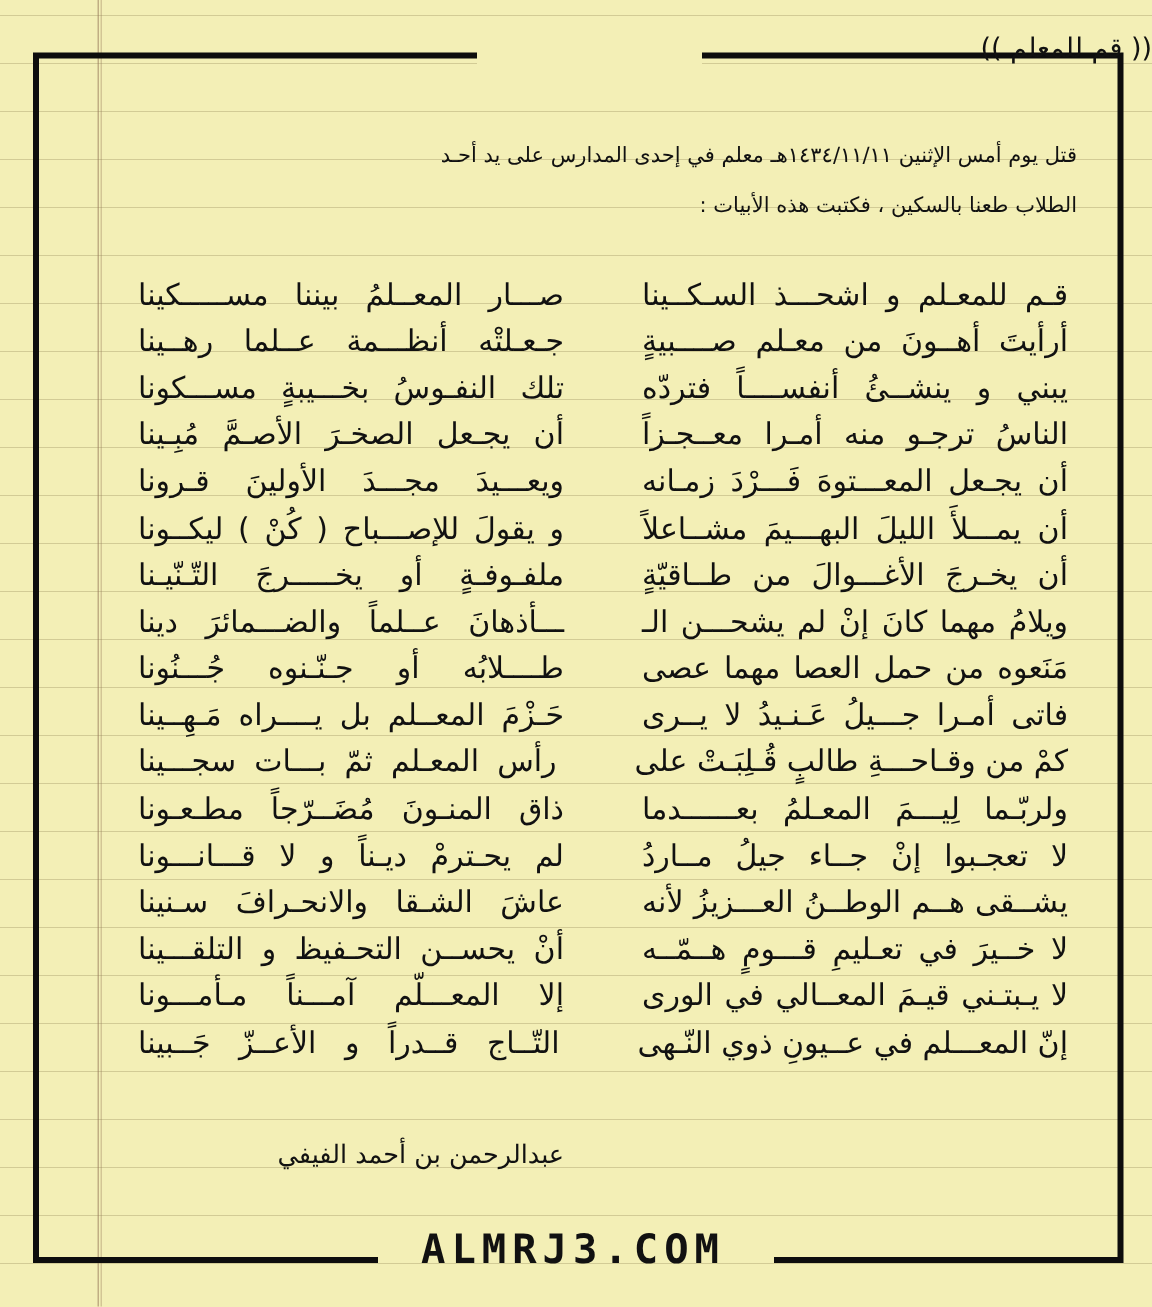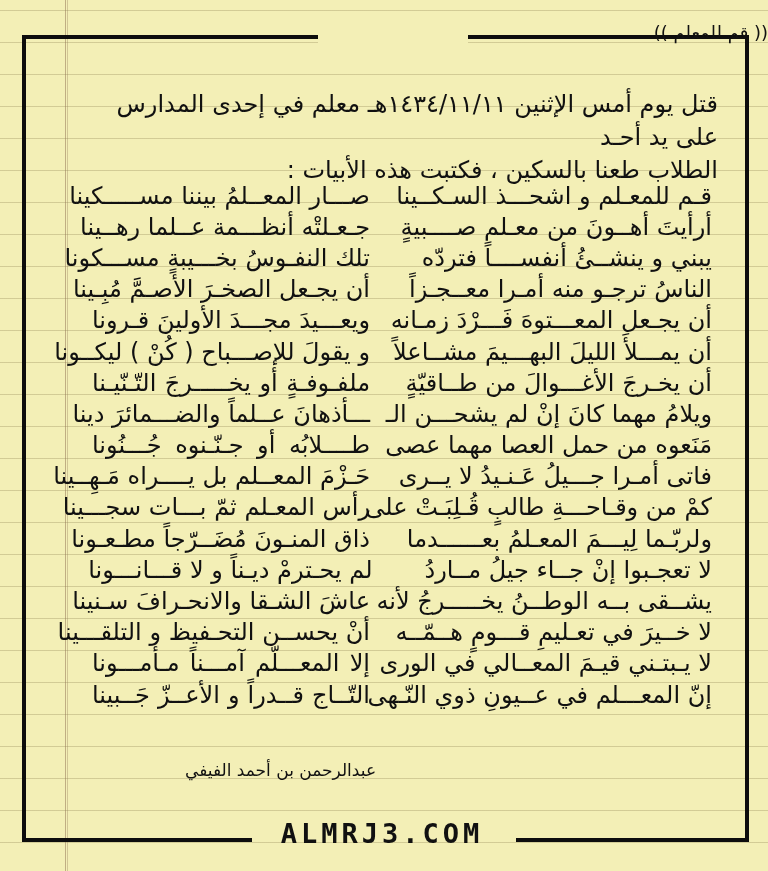--- a/index.html
+++ b/index.html
@@ -60,39 +60,39 @@
   .title span {
     background: transparent;
   }
   .intro {
     position: absolute;
     right: 50px;
     left: 100px;
     top: 88px;
     direction: rtl;
     text-align: right;
-    font-size: 24px;
+    font-size: 14px;
     line-height: 33px;
   }
   .poem {
     position: absolute;
     top: 180px;
     left: 92px;
     width: 620px;
     direction: rtl;
   }
   .verse {
     display: flex;
     flex-direction: row;
     height: 31.2px;
     align-items: center;
   }
   .hemistich {
     width: 290px;
-    font-size: 24px;
+    font-size: 20px;
     white-space: nowrap;
     overflow: visible;
     text-align: justify;
     text-align-last: justify;
   }
   .hemistich.first {
     margin-left: 52px;
   }
   .signature {
     position: absolute;
@@ -179,21 +179,21 @@
   </div>
   <div class="verse">
     <div class="hemistich first">ولربّـما لِيـــمَ المعـلمُ بعــــــدما</div>
     <div class="hemistich">ذاق المنـونَ مُضَــرّجاً مطـعـونا</div>
   </div>
   <div class="verse">
     <div class="hemistich first">لا تعجـبوا إنْ جــاء جيلُ مــاردُ</div>
     <div class="hemistich">لم يحـترمْ ديـناً و لا قـــانـــونا</div>
   </div>
   <div class="verse">
-    <div class="hemistich first">يشــقى بــه الوطــنُ يخـــــرجُ لأنه</div>
+    <div class="hemistich first">يشــقى هــم الوطــنُ العـــزيزُ لأنه</div>
     <div class="hemistich">عاشَ الشـقا والانحـرافَ سـنينا</div>
   </div>
   <div class="verse">
     <div class="hemistich first">لا خــيرَ في تعـليمِ قـــومٍ هــمّــه</div>
     <div class="hemistich">أنْ يحســن التحـفيظ و التلقـــينا</div>
   </div>
   <div class="verse">
     <div class="hemistich first">لا يـبتـني قيـمَ المعــالي في الورى</div>
     <div class="hemistich">إلا المعـــلّم آمـــناً مـأمـــونا</div>
   </div>

